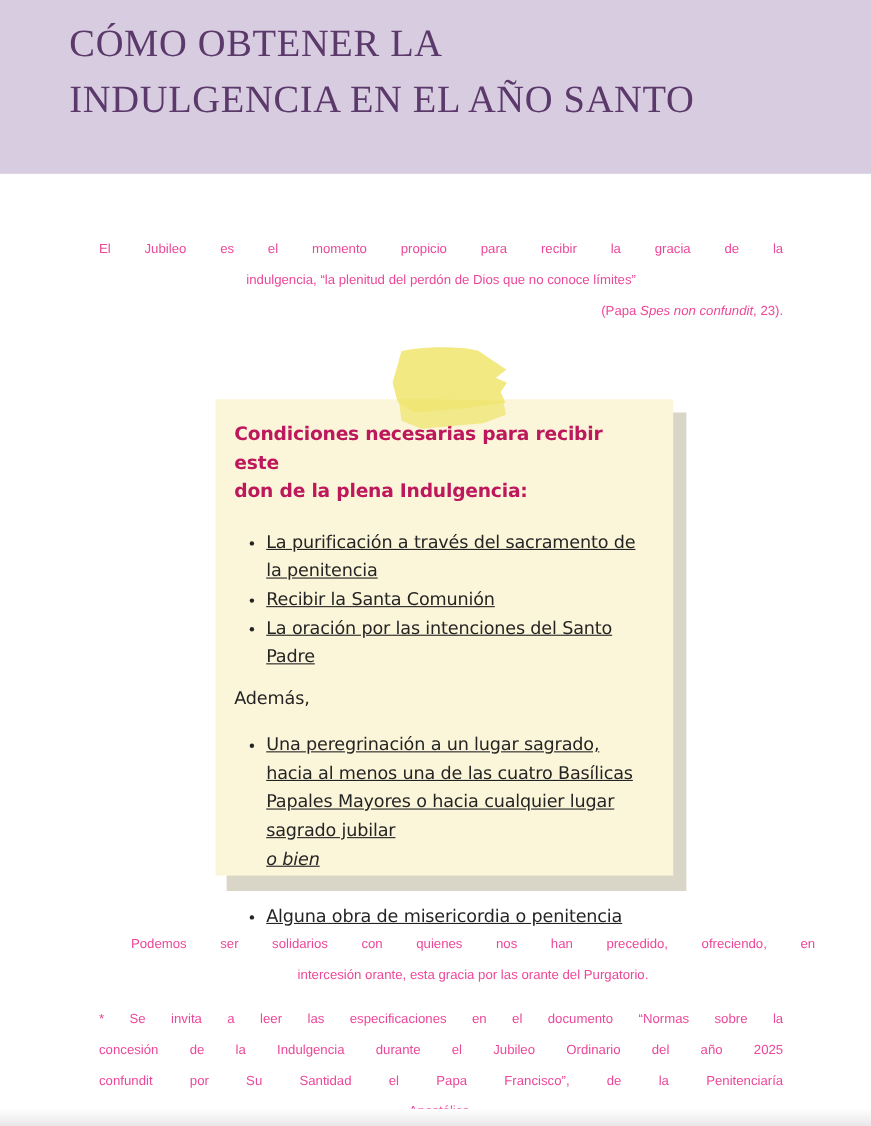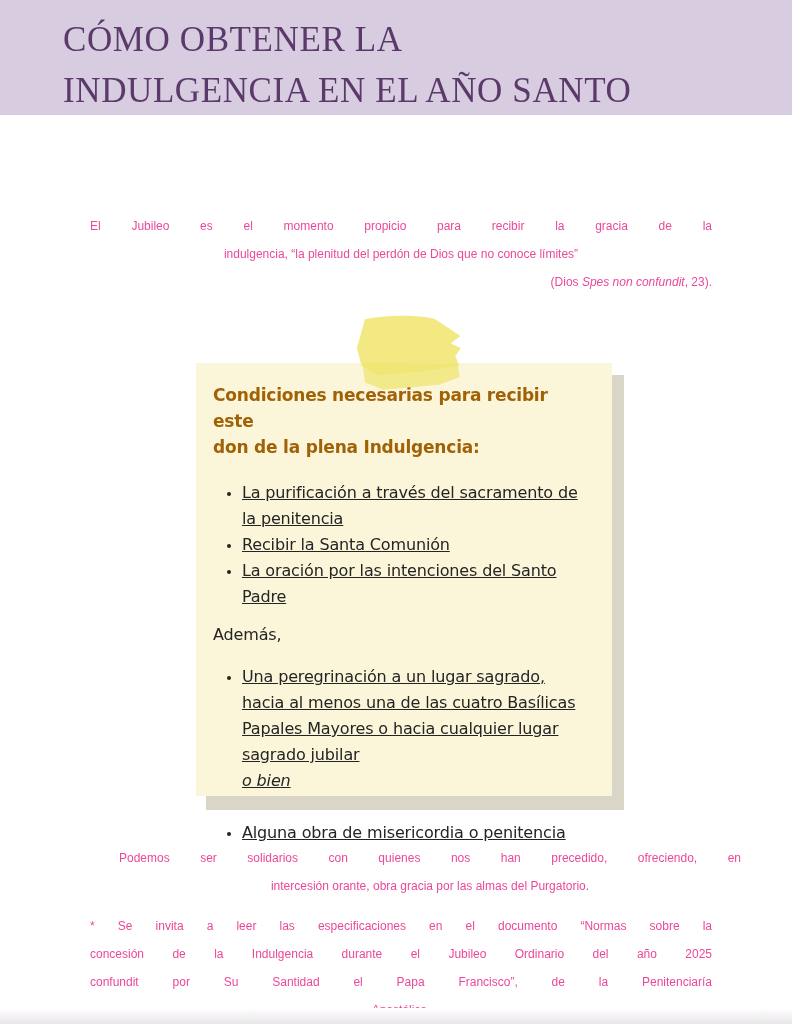--- a/index.html
+++ b/index.html
@@ -10,21 +10,21 @@
     margin: 0 auto;
     background: #ffffff;
     overflow: hidden;
     font-family: "Liberation Sans", sans-serif;
   }
 
   
   .header-band {
     position: absolute;
     left: 0; top: 0;
-    width: 792px; height: 115px;
+    width: 792px; height: 158px;
     background: #d8cce0;
   }
   .page-title {
     position: absolute;
     left: 63px; top: 14px;
     font-family: "Liberation Serif", serif;
     font-size: 35px;
     line-height: 51px;
     letter-spacing: 0.6px;
     color: #5b3a6b;
@@ -69,21 +69,21 @@
     position: absolute;
     left: 340px; top: 311px;
     width: 130px; height: 82px;
     transform: rotate(-2deg);
   }
   .note-heading {
     font-weight: bold;
     font-size: 17px;
     line-height: 26px;
     letter-spacing: -0.2px;
-    color: #a16207;
+    color: #be185d;
     white-space: pre-line;
   }
   .note-list {
     margin: 20px 0 0 0;
     padding: 0 0 0 29px;
     list-style: disc outside;
     text-decoration: underline;
   }
   .note-list.second { margin-top: 16px; }
   .note-list li {
@@ -117,21 +117,21 @@
   <div class="header-band">
     <div class="page-title">
       <div>CÓMO OBTENER LA</div>
       <div>INDULGENCIA EN EL AÑO SANTO</div>
     </div>
   </div>
 
   <div class="body-par intro">
     <div class="jline">El Jubileo es el momento propicio para recibir la gracia de la</div>
     <div class="nline">indulgencia, “la plenitud del perdón de Dios que no conoce límites”</div>
-    <div class="cite"><span>(Dios </span><span class="it">Spes non confundit</span><span>, 23).</span></div>
+    <div class="cite"><span>(Papa </span><span class="it">Spes non confundit</span><span>, 23).</span></div>
   </div>
 
   <div class="note-shadow"></div>
 
   <div class="sticky-note">
     <div class="note-heading">Condiciones necesarias para recibir este
 don de la plena Indulgencia:</div>
 
     <ul class="note-list">
       <li>La purificación a través del sacramento de
@@ -154,21 +154,21 @@
     </ul>
   </div>
 
   <svg class="tape" viewBox="0 0 130 82" aria-hidden="true">
     <path d="M26,7 C45,3 80,4 96,9 L121,27 L111,34 L121,39 L115,47 L119,57 L80,61 L36,63 L21,53 L17,35 L22,20 Z" fill="#f3e982"></path>
     <path d="M22,50 L117,55 L119,68 L98,75 L42,78 L24,70 Z" fill="#efe470" opacity="0.75"></path>
   </svg>
 
   <div class="body-par outro1">
     <div class="jline">Podemos ser solidarios con quienes nos han precedido, ofreciendo, en</div>
-    <div class="nline">intercesión orante, obra gracia por las almas del Purgatorio.</div>
+    <div class="nline">intercesión orante, esta gracia por las orante del Purgatorio.</div>
   </div>
 
   <div class="body-par outro2">
     <div class="jline">* Se invita a leer las especificaciones en el documento “Normas sobre la</div>
     <div class="jline">concesión de la Indulgencia durante el Jubileo Ordinario del año 2025</div>
     <div class="jline">confundit por Su Santidad el Papa Francisco”, de la Penitenciaría</div>
     <div class="nline">Apostólica.</div>
   </div>
 
   <div class="bottom-edge"></div>

